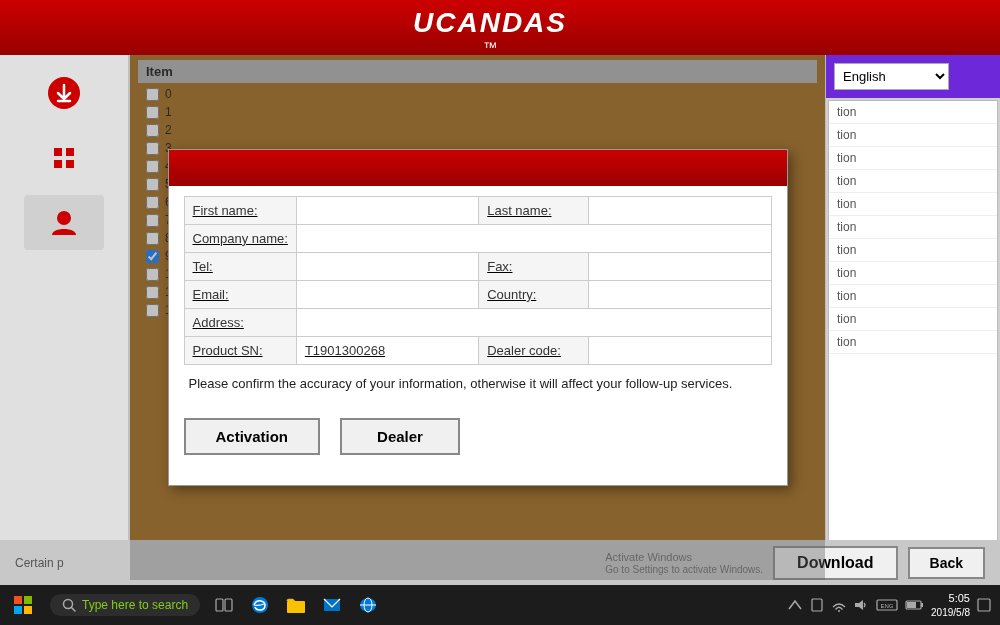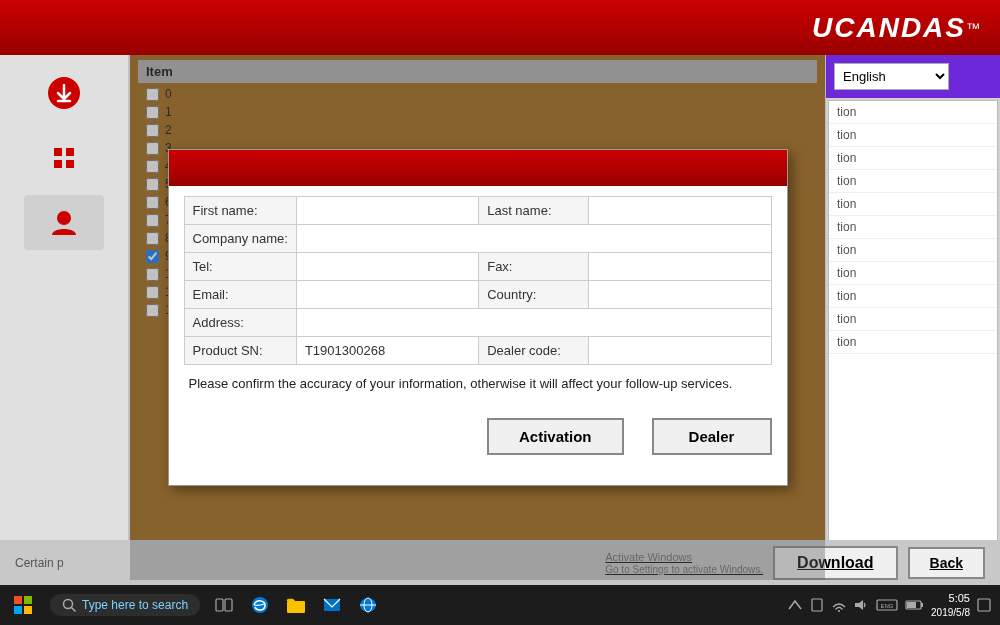--- a/index.html
+++ b/index.html
@@ -14,20 +14,21 @@
 
     
     .top-bar {
       width: 100%;
       height: 55px;
       background: linear-gradient(to bottom, #cc0000, #990000);
       display: flex;
       align-items: center;
       justify-content: flex-end;
       padding-right: 20px;
+      flex-direction: column;
     }
     .logo-text {
       color: white;
       font-size: 28px;
       font-weight: 900;
       letter-spacing: 2px;
       font-style: italic;
     }
     .logo-tm {
       color: white;
@@ -164,20 +165,21 @@
       height: 36px;
       width: 100%;
     }
     .dialog-body {
       padding: 10px 15px;
     }
     .form-table {
       width: 100%;
       border-collapse: collapse;
       margin-bottom: 10px;
+      text-decoration: underline;
     }
     .form-table td {
       border: 1px solid #ccc;
       padding: 6px 8px;
       font-size: 13px;
       color: #333;
     }
     .form-table td.label {
       background: #f5f5f5;
       font-weight: normal;
@@ -196,22 +198,22 @@
       background: transparent;
     }
     .warning-text {
       font-size: 13px;
       color: #222;
       margin: 10px 5px;
       line-height: 1.4;
     }
     .dialog-footer {
       display: flex;
-      justify-content: flex-end;
-      gap: 28px;
+      justify-content: flex-start;
+      gap: 20px;
       padding: 15px 0 20px 0;
     }
     .btn-activation {
       background: #f0f0f0;
       border: 2px solid #888;
       padding: 8px 30px;
       font-size: 15px;
       font-weight: bold;
       cursor: pointer;
       min-width: 120px;
@@ -265,21 +267,21 @@
     .win-search {
       display: flex;
       align-items: center;
       background: #2d2d2d;
       border-radius: 12px;
       padding: 4px 12px;
       margin-left: 5px;
       gap: 6px;
     }
     .win-search-text {
-      color: #7dd3fc;
+      color: #84cc16;
       font-size: 12px;
     }
     .win-taskbar-icons {
       display: flex;
       align-items: center;
       gap: 8px;
       margin-left: 10px;
     }
     .win-taskbar-icon {
       width: 28px;
@@ -317,21 +319,20 @@
     }
     .app-bottom-left {
       flex: 1;
       font-size: 12px;
       color: #555;
     }
     .app-bottom-right {
       display: flex;
       align-items: center;
       gap: 10px;
-      text-decoration: underline;
     }
     .activate-notice {
       color: rgba(80,80,80,0.8);
       font-size: 11px;
     }
   </style>
 </head>
 <body>
 
 <div class="top-bar">

